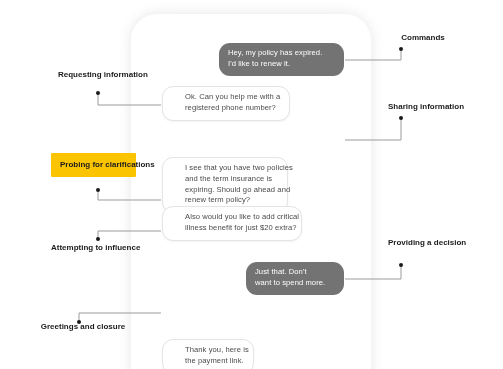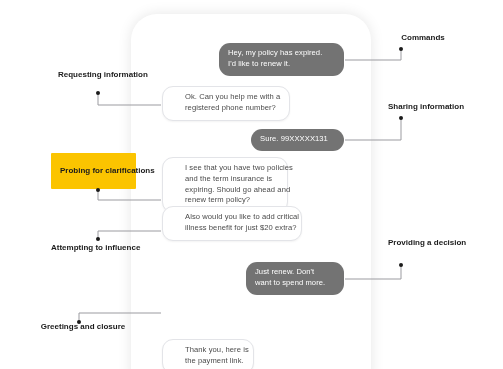--- a/index.html
+++ b/index.html
@@ -73,21 +73,21 @@
     line-height: 1.30;
     color: #1b1b1b;
     font-weight: 700;
     text-align: center;
     white-space: nowrap;
     z-index: 7;
   }
   .label.highlight {
     background: #FBC400;
     color: #1b1b1b;
-    padding: 13px 9px;
+    padding: 7px 9px;
     border-radius: 1px;
     font-weight: 700;
     text-align: left;
   }
 
   #lab-requesting { left: 58px;  top: 70px;  width: 78px; }
   #lab-probing    { left: 51px;  top: 153px; width: 67px; }
   #lab-attempt    { left: 51px;  top: 243px; width: 82px; }
   #lab-greet      { left: 40px;  top: 322px; width: 86px; }
   #lab-commands   { left: 388px; top: 33px;  width: 70px; }
@@ -138,38 +138,35 @@
   <div class="bubble sent" id="b1">
     <span class="line">Hey, my policy has expired.</span>
     <span class="line">I'd like to renew it.</span>
   </div>
 
   <div class="bubble recv" id="b2">
     <span class="line">Ok. Can you help me with a</span>
     <span class="line">registered phone number?</span>
   </div>
 
-  <div class="bubble sent" id="b3">
-    <span class="line">Sure. 99XXXXX131</span>
-  </div>
 
   <div class="bubble recv" id="b4">
     <span class="line">I see that you have two policies</span>
     <span class="line">and the term insurance is</span>
     <span class="line">expiring. Should go ahead and</span>
     <span class="line">renew term policy?</span>
   </div>
 
   <div class="bubble recv" id="b5">
     <span class="line">Also would you like to add critical</span>
     <span class="line">illness benefit for just $20 extra?</span>
   </div>
 
   <div class="bubble sent" id="b6">
-    <span class="line">Just renew. Don't</span>
+    <span class="line">Just that. Don't</span>
     <span class="line">want to spend more.</span>
   </div>
 
   <div class="bubble recv" id="b7">
     <span class="line">Thank you, here is</span>
     <span class="line">the payment link.</span>
   </div>
 
   <div class="label" id="lab-requesting">
     <span class="line">Requesting</span>

